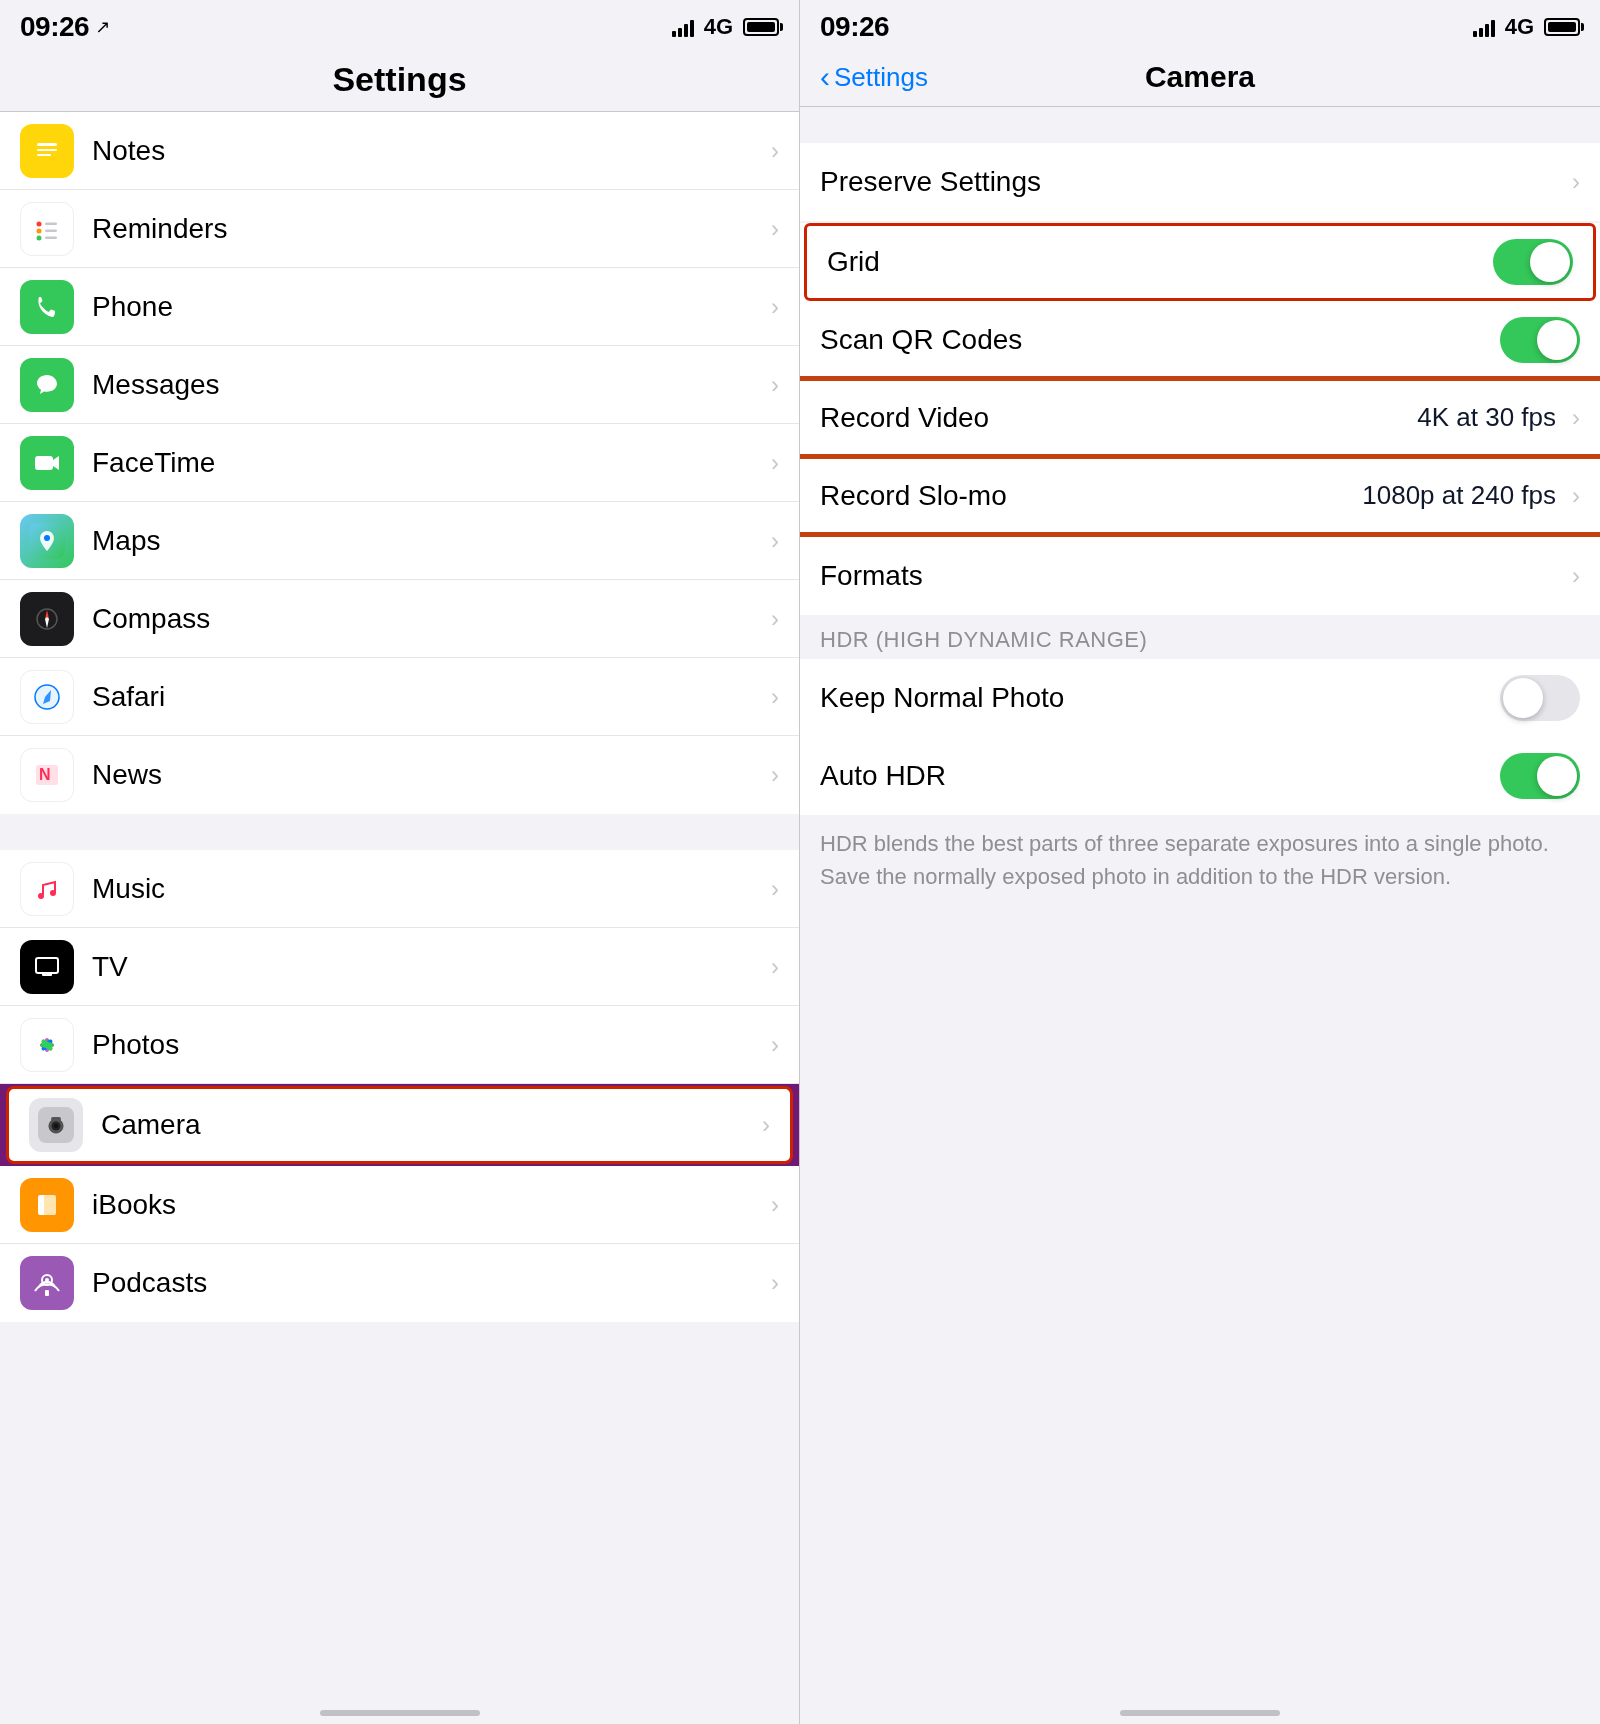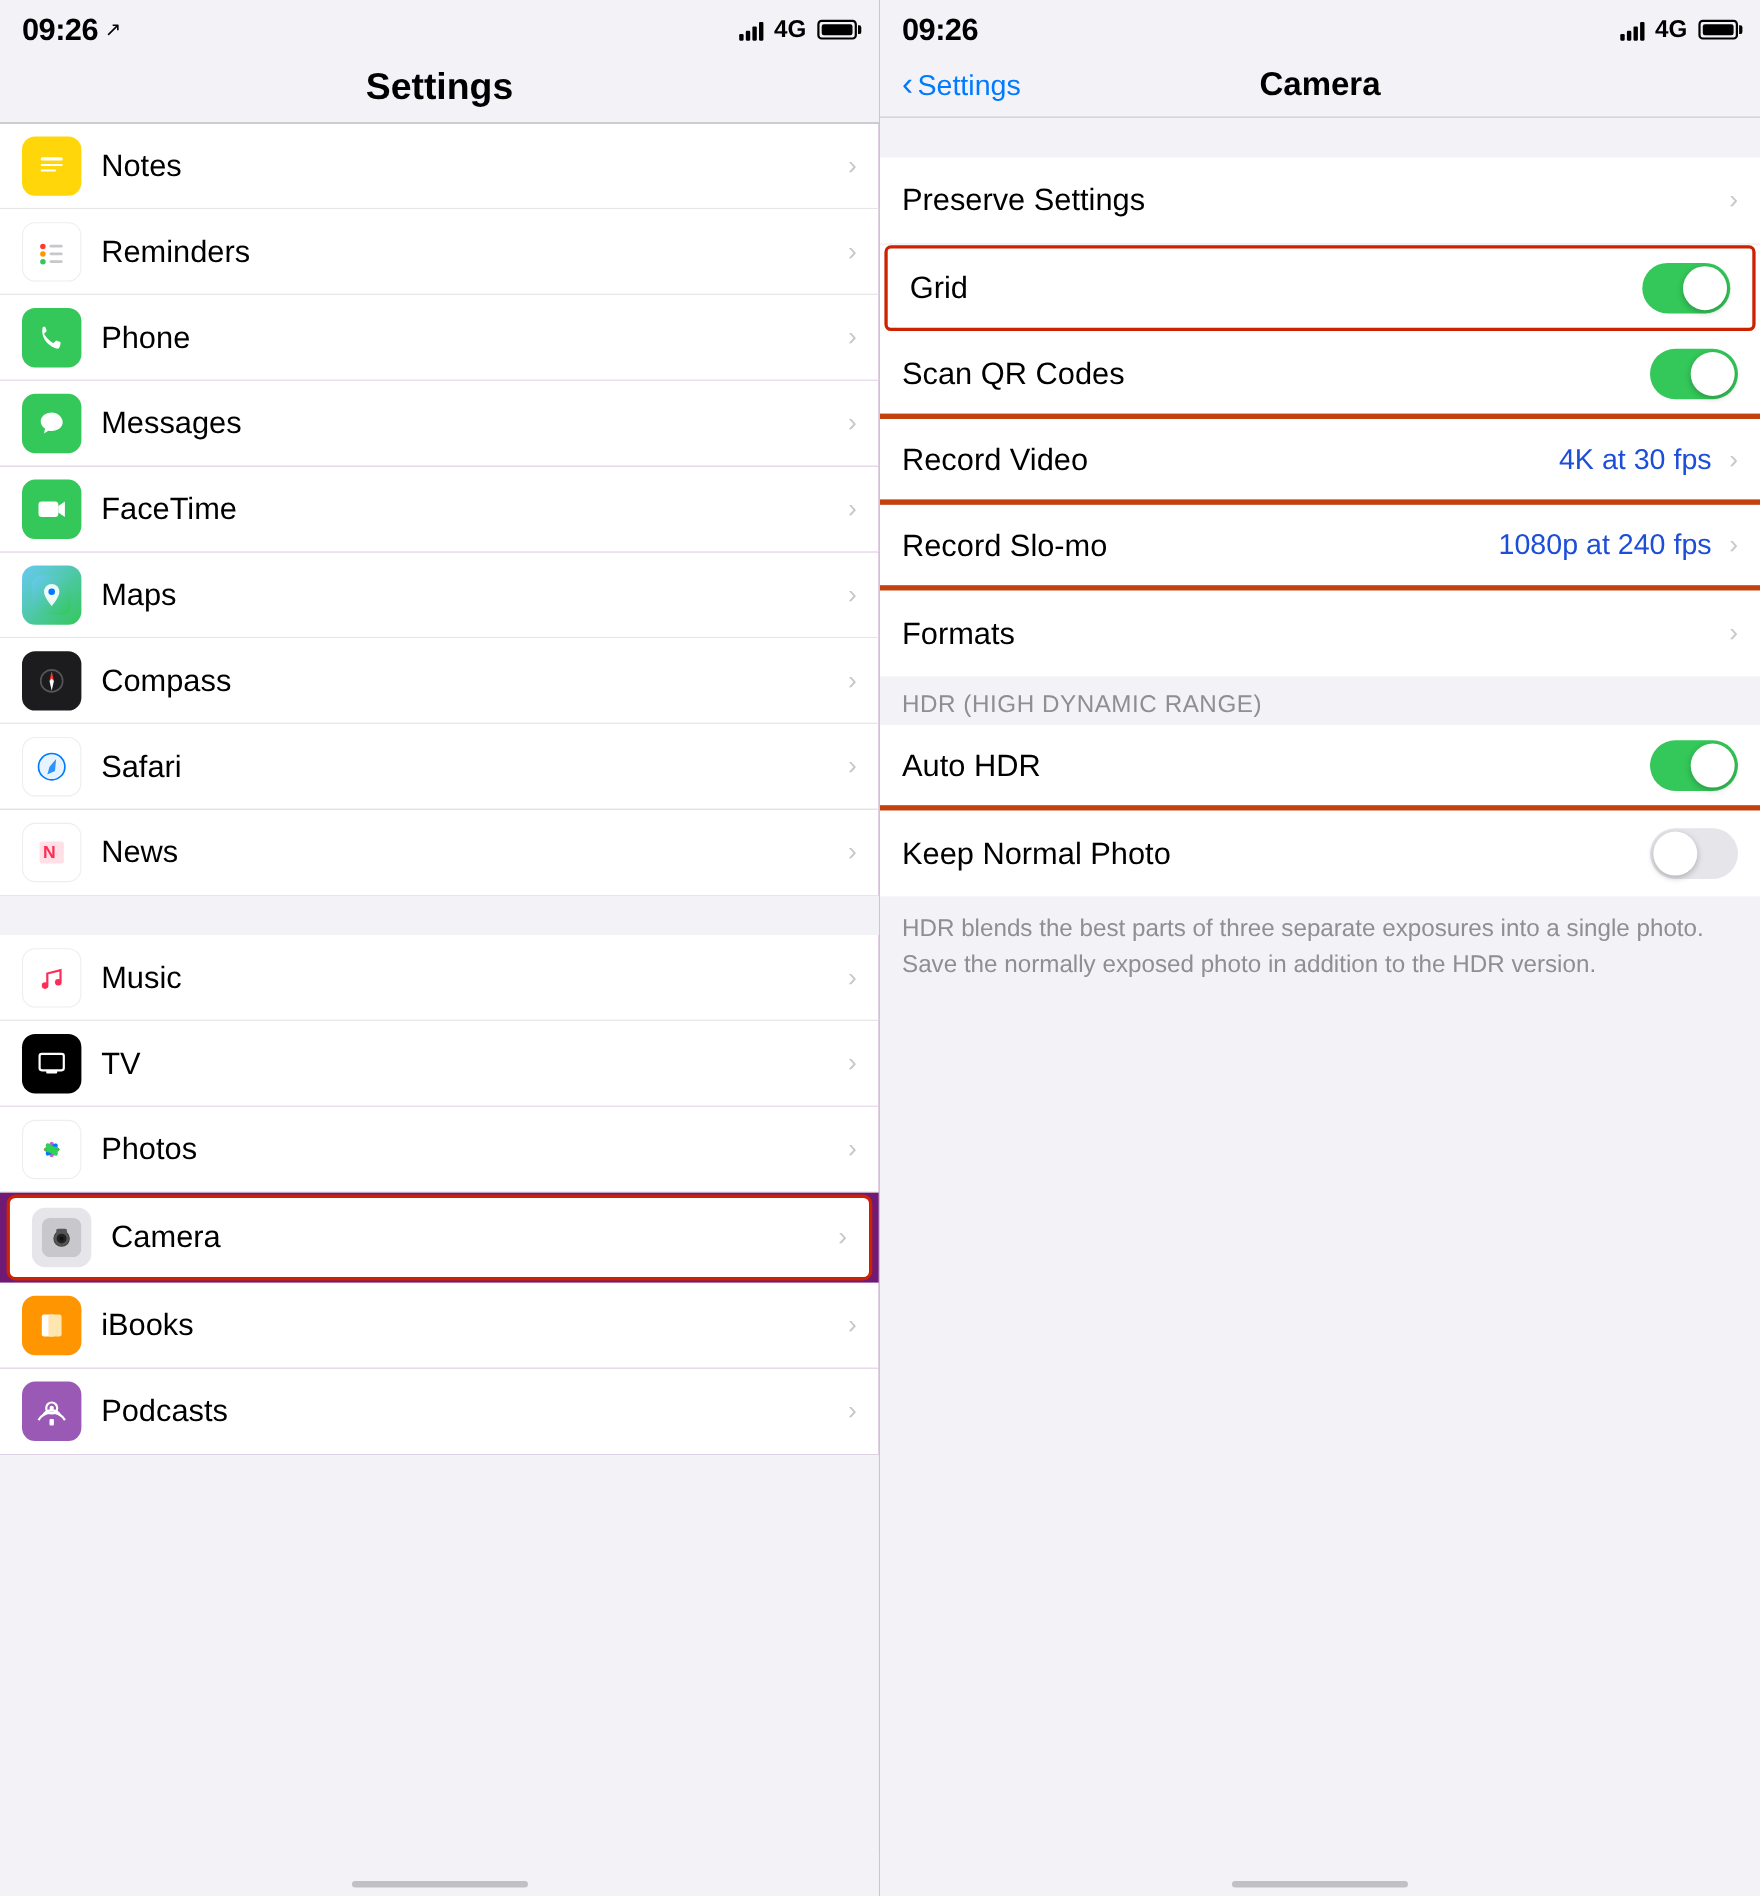--- a/index.html
+++ b/index.html
@@ -153,21 +153,21 @@
     }
 
     .row-chevron {
       color: #c7c7cc;
       font-size: 24px;
       margin-left: 8px;
     }
 
     .row-value {
       font-size: 26px;
-      color: #1d4ed8;
+      color: #0f172a;
       margin-right: 8px;
     }
 
     
     .toggle {
       width: 80px;
       height: 46px;
       border-radius: 23px;
       position: relative;
       cursor: pointer;
@@ -621,33 +621,33 @@
       <div class="camera-row" style="border-bottom:none;">
         <span class="camera-row-label">Formats</span>
         <span class="row-chevron">›</span>
       </div>
     </div>
 
     <div>
       <div class="section-label">HDR (HIGH DYNAMIC RANGE)</div>
       <div style="background:#fff;">
 
+        <div class="camera-row" style="border-bottom:none;">
+          <span class="camera-row-label">Keep Normal Photo</span>
+          <div class="toggle off">
+            <div class="toggle-thumb"></div>
+          </div>
+        </div>
+
         <div class="camera-row">
           <span class="camera-row-label">Auto HDR</span>
           <div class="toggle on">
             <div class="toggle-thumb"></div>
           </div>
         </div>
-
-        <div class="camera-row" style="border-bottom:none;">
-          <span class="camera-row-label">Keep Normal Photo</span>
-          <div class="toggle off">
-            <div class="toggle-thumb"></div>
-          </div>
-        </div>
       </div>
 
       <div class="description-text">HDR blends the best parts of three separate exposures into a single photo. Save the normally exposed photo in addition to the HDR version.</div>
     </div>
   </div>
 
   <div class="home-indicator">
     <div class="home-bar"></div>
   </div>
 </div>

